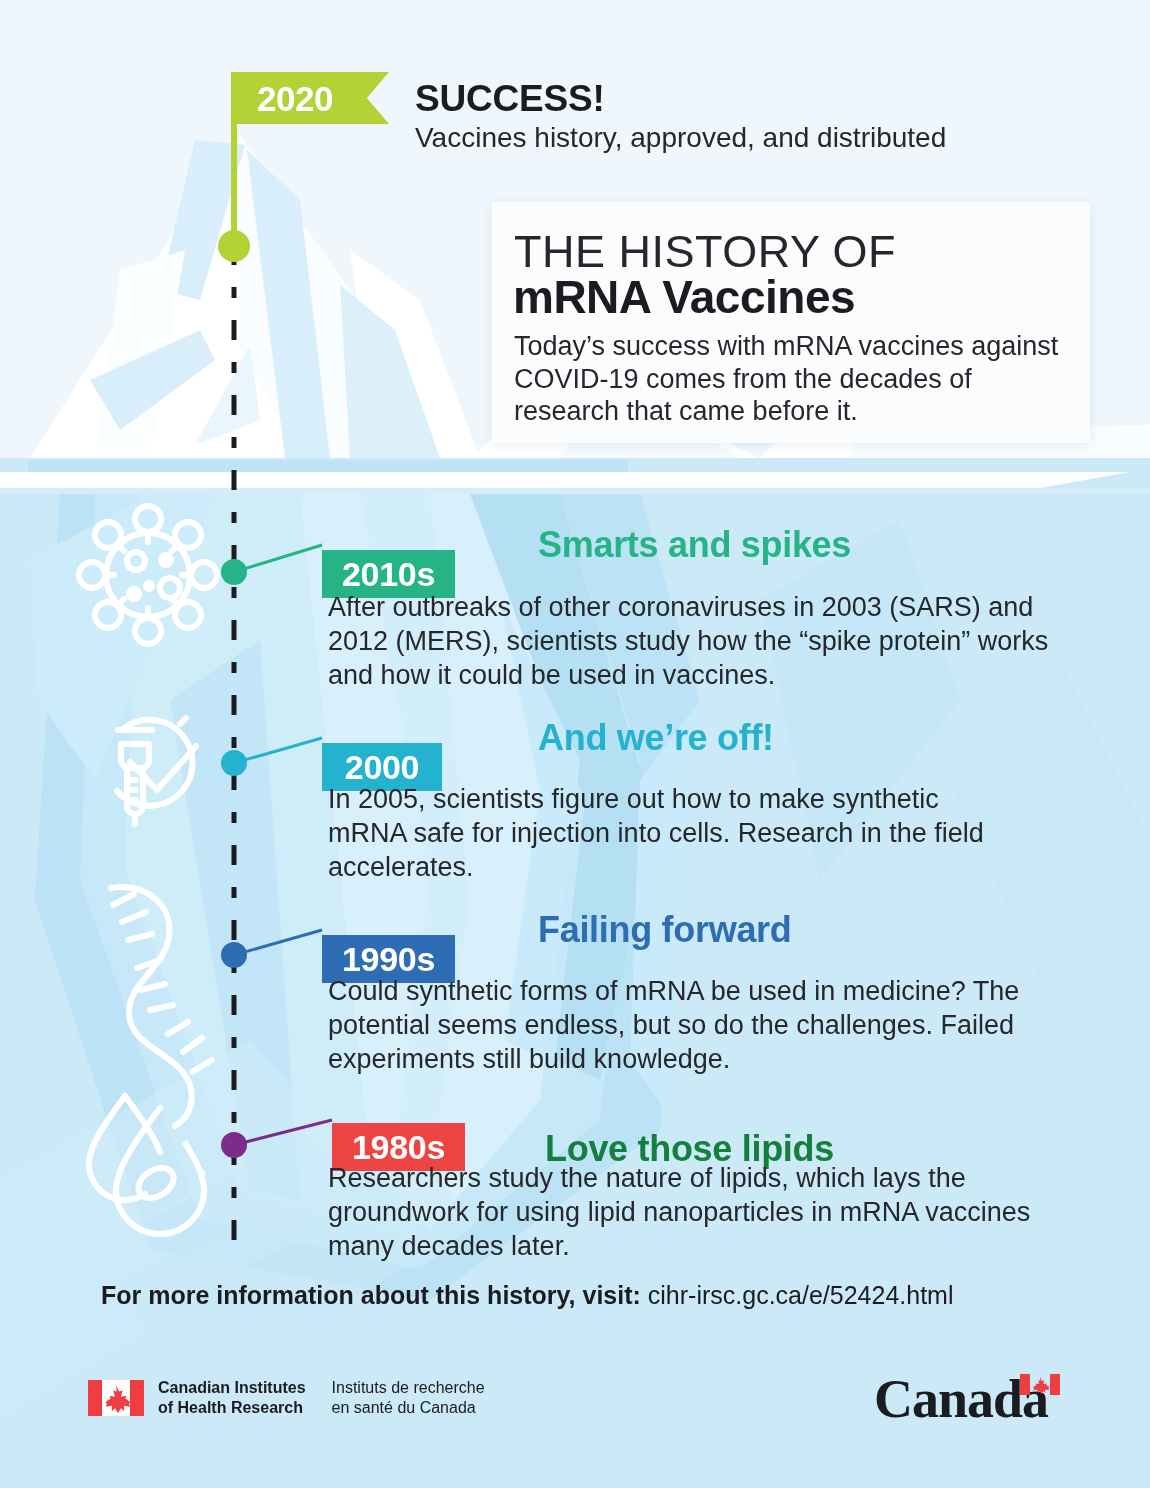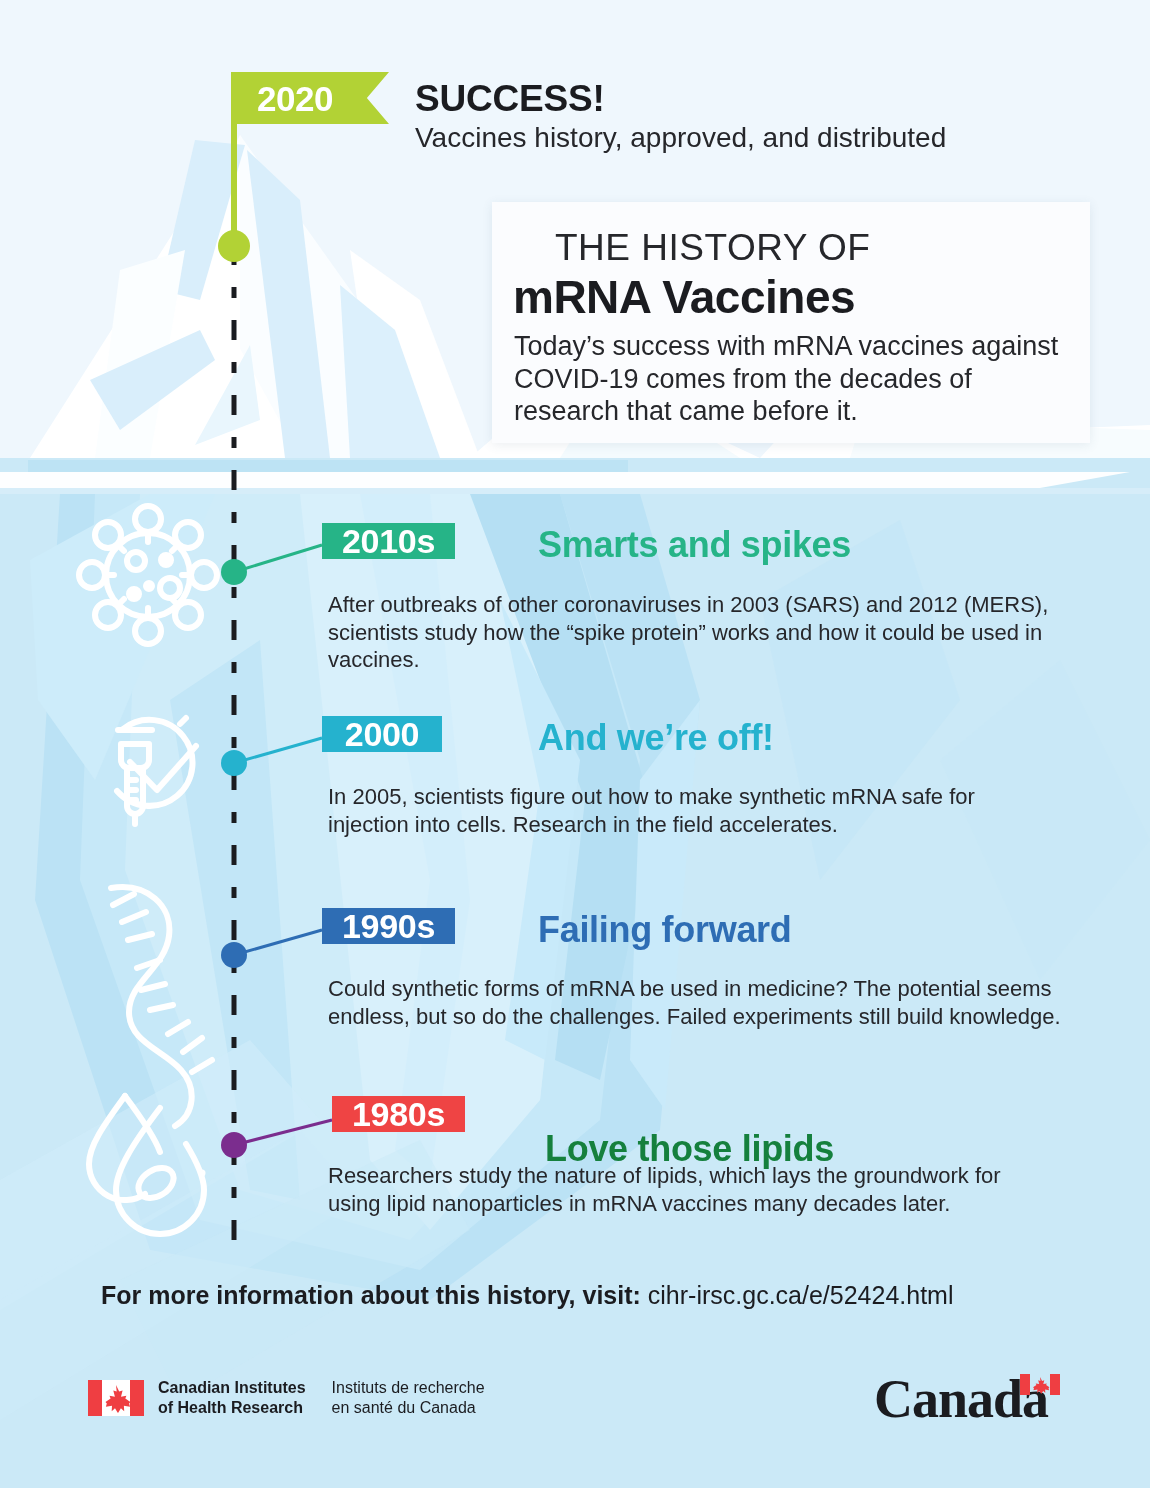--- a/index.html
+++ b/index.html
@@ -16,23 +16,22 @@
   .art{position:absolute;left:0;top:0;width:1150px;height:1488px;}
 
   
   .title-card{
     position:absolute;left:492px;top:202px;width:598px;height:241px;
     background:#fbfcfe;
     box-shadow:0 2px 10px rgba(60,90,120,.10);
   }
   .title-card .kicker{
     position:absolute;left:22px;top:27px;
-    font-size:37px;letter-spacing:.5px;color:#26272b;font-weight:400;
+    font-size:45px;letter-spacing:.5px;color:#26272b;font-weight:400;
     line-height:1;
-    margin-left:41px;
   }
   .title-card .main-title{
     position:absolute;left:21px;top:72px;
     font-size:46px;font-weight:bold;color:#1b1c20;line-height:1;
     letter-spacing:-.5px;
   }
   .title-card .blurb{
     position:absolute;left:22px;top:128px;width:556px;
     font-size:27px;line-height:1.21;color:#26272b;font-weight:400;
   }
@@ -62,30 +61,30 @@
     font-size:37px;font-weight:bold;color:#1b1c20;line-height:1;letter-spacing:-.2px;
   }
   .success-sub{
     position:absolute;left:415px;top:124px;
     font-size:28px;color:#26272b;line-height:1;font-weight:400;
   }
 
   
   .entry{position:absolute;}
   .badge{
-    position:absolute;height:36px;display:flex;align-items:center;justify-content:center;
+    position:absolute;height:48px;display:flex;align-items:center;justify-content:center;
     color:#ffffff;font-size:34px;font-weight:bold;line-height:1;letter-spacing:-.3px;
-    padding:0 20px;min-width:120px;box-sizing:border-box;
+    padding:0 20px;min-width:120px;box-sizing:border-box;margin-top:27px;
   }
   .entry-title{
     position:absolute;font-size:36px;font-weight:bold;line-height:1;letter-spacing:-.3px;
     white-space:nowrap;
   }
   .entry-body{
-    position:absolute;font-size:22px;line-height:1.25;color:#26272b;font-weight:400;
+    position:absolute;font-size:27px;line-height:1.25;color:#26272b;font-weight:400;
   }
   .node{position:absolute;width:26px;height:26px;border-radius:50%;}
 
   
   .footer-note{
     position:absolute;left:73px;top:1283px;font-size:25px;color:#1b1c20;line-height:1;margin-left:28px;
   }
   .footer-note b{font-weight:bold;}
   .footer-note span.url{font-weight:400;}
 

